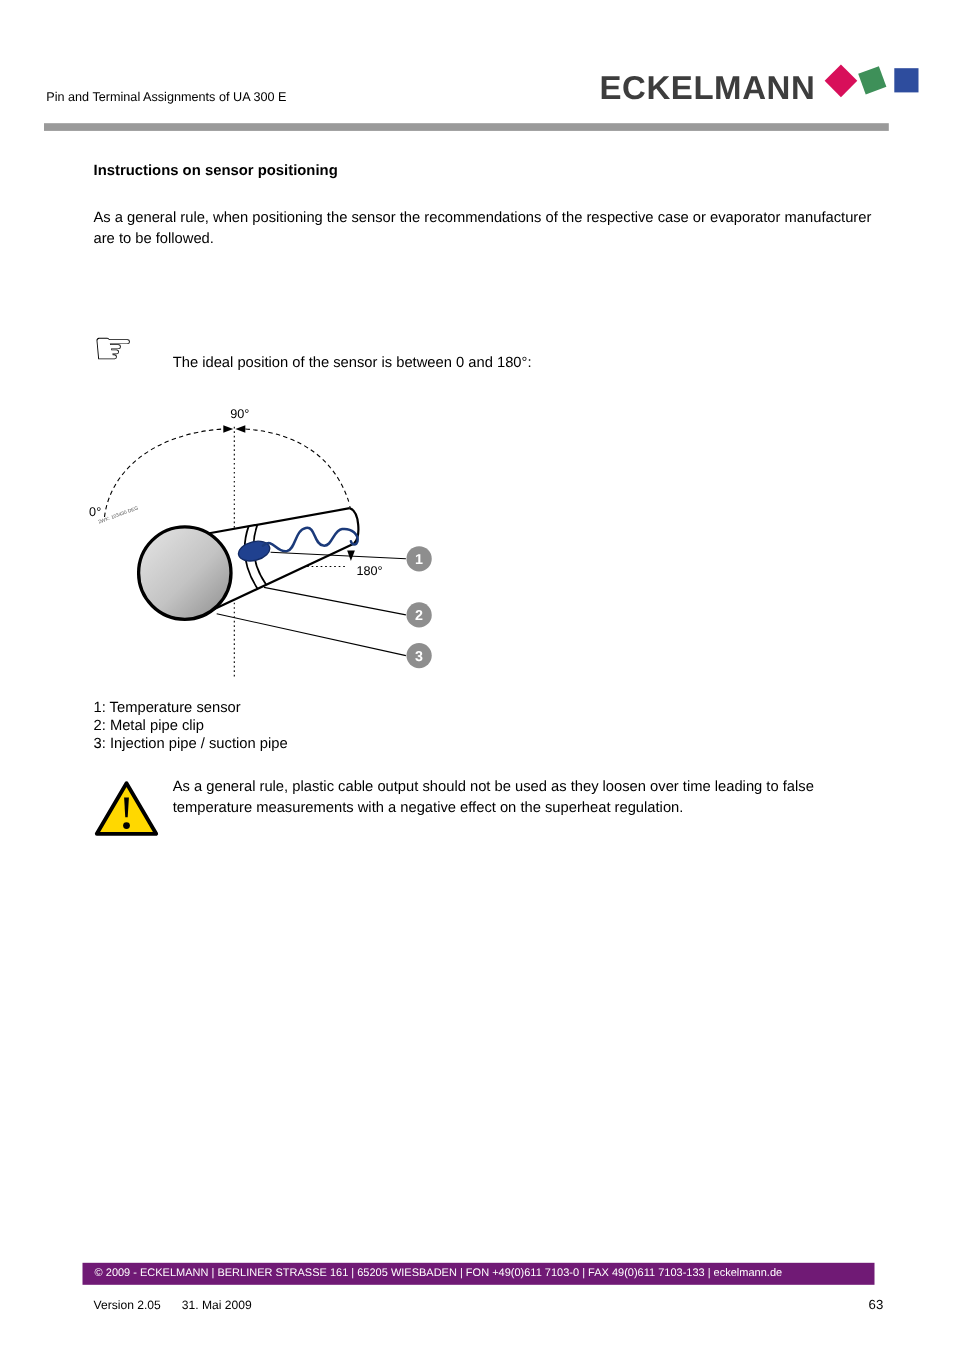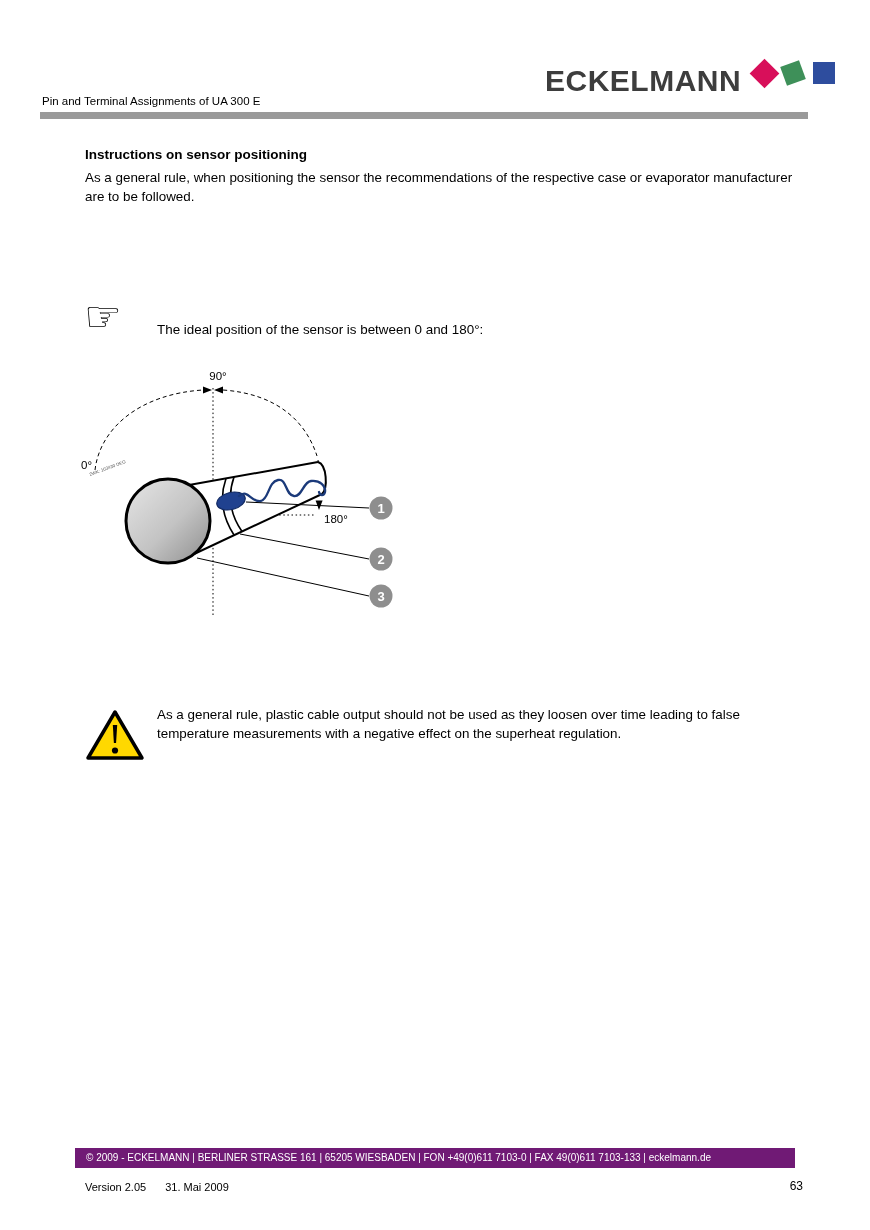--- a/index.html
+++ b/index.html
@@ -9,26 +9,26 @@
     font-family:"Liberation Sans","DejaVu Sans",sans-serif; color:#000; overflow:hidden;
   }
 
   
   .logo { position:absolute; top:56px; left:545px; height:34px; display:flex; align-items:center; }
   .logo-text { font-size:30px; font-weight:bold; color:#3d3d3d; line-height:1; letter-spacing:0.5px;margin-top:16px; }
   .shape { display:inline-block; }
   .shape-pink  { width:21px; height:21px; background:#d80f5a; transform:rotate(45deg); margin-left:13px; }
   .shape-green { width:20px; height:20px; background:#3e9059; transform:rotate(-20deg); margin-left:8px; }
   .shape-blue  { width:22px; height:22px; background:#2e4d9e; margin-left:10px; }
-  .doc-title { position:absolute; left:42px; top:95px; font-size:11.5px; }
+  .doc-title { position:absolute; left:42px; top:83px; font-size:11.5px; }
   .header-rule { position:absolute; left:40px; top:112px; width:768px; height:7px; background:#9a9a9a; }
 
   
   .section-title { position:absolute; left:85px; top:147px; font-size:13.5px; font-weight:bold; }
-  .para1 { position:absolute; left:85px; top:168px; width:723px; font-size:13.4px; line-height:19px; }
+  .para1 { position:absolute; left:85px; top:188px; width:723px; font-size:13.4px; line-height:19px; }
   .para2 { position:absolute; left:85px; top:210px; width:723px; font-size:13.4px; line-height:19px; }
 
   .note-icon { position:absolute; left:84px; top:296px; font-size:42px; line-height:42px;
                font-family:"DejaVu Sans",sans-serif; }
   .note-text { position:absolute; left:157px; top:320px; width:640px; font-size:13.4px; line-height:19px; }
 
   .diagram { position:absolute; left:78px; top:358px; width:330px; height:268px; }
 
   .legend { position:absolute; left:85px; top:635px; font-size:13.4px; line-height:16.5px; }
 
@@ -110,20 +110,25 @@
       <text x="303" y="155" font-size="13" font-weight="bold" fill="#fff" text-anchor="middle">1</text>
       <text x="303" y="206" font-size="13" font-weight="bold" fill="#fff" text-anchor="middle">2</text>
       <text x="303" y="243" font-size="13" font-weight="bold" fill="#fff" text-anchor="middle">3</text>
 
       <text x="140" y="22" font-size="11.5" text-anchor="middle">90°</text>
       <text x="3" y="111" font-size="11.5">0°</text>
       <text x="246" y="165" font-size="11.5">180°</text>
     </svg>
   </div>
 
+  <div class="legend">
+    <div>1: Temperature sensor</div>
+    <div>2: Metal pipe clip</div>
+    <div>3: Injection pipe / suction pipe</div>
+  </div>
 
   <div class="warning-icon">
     <svg width="62" height="56" viewBox="0 0 62 56">
       <path d="M31 5 L58 51 L4 51 Z" fill="#ffd800" stroke="#000" stroke-width="3.5" stroke-linejoin="round"></path>
       <path d="M28.8 18 h4.4 l-1.1 18 h-2.2 Z" fill="#000"></path>
       <circle cx="31" cy="43.5" r="3.1" fill="#000"></circle>
     </svg>
   </div>
   <p class="warning-text">As a general rule, plastic cable output should not be used as they loosen over time leading to false temperature measurements with a negative effect on the superheat regulation.</p>
 

